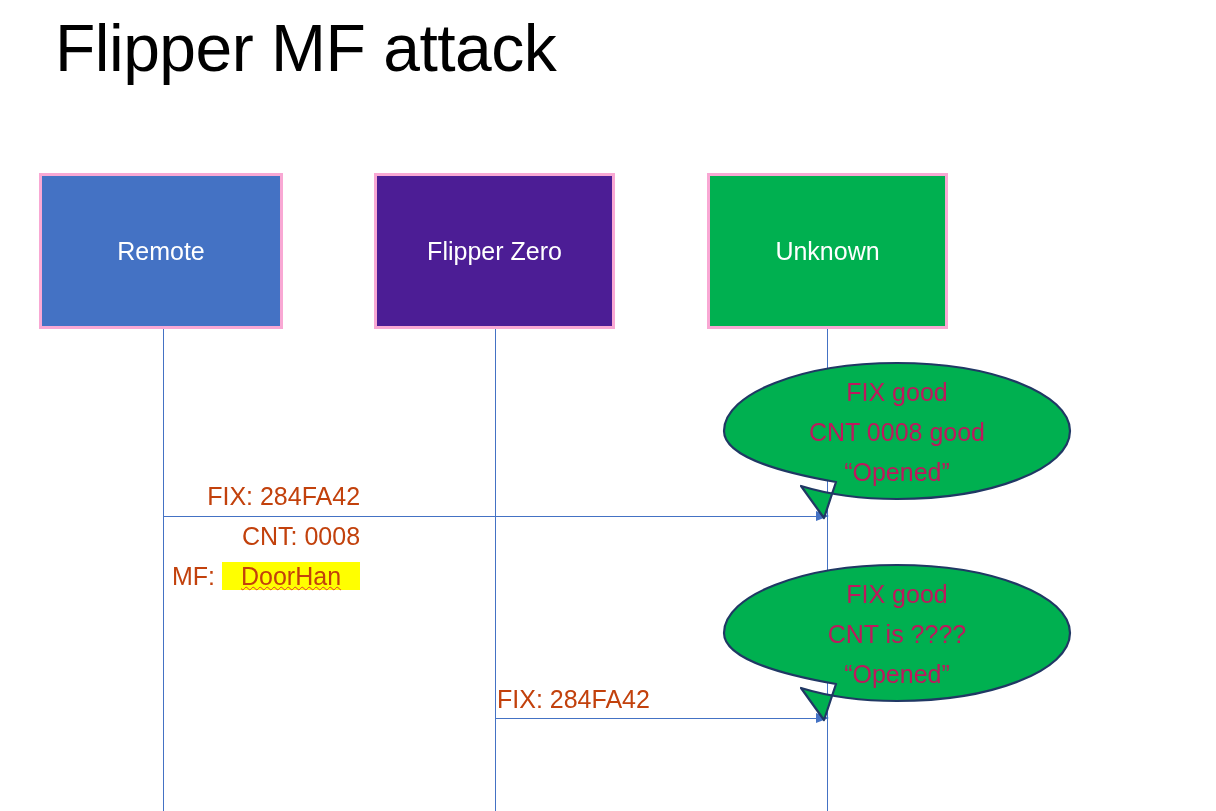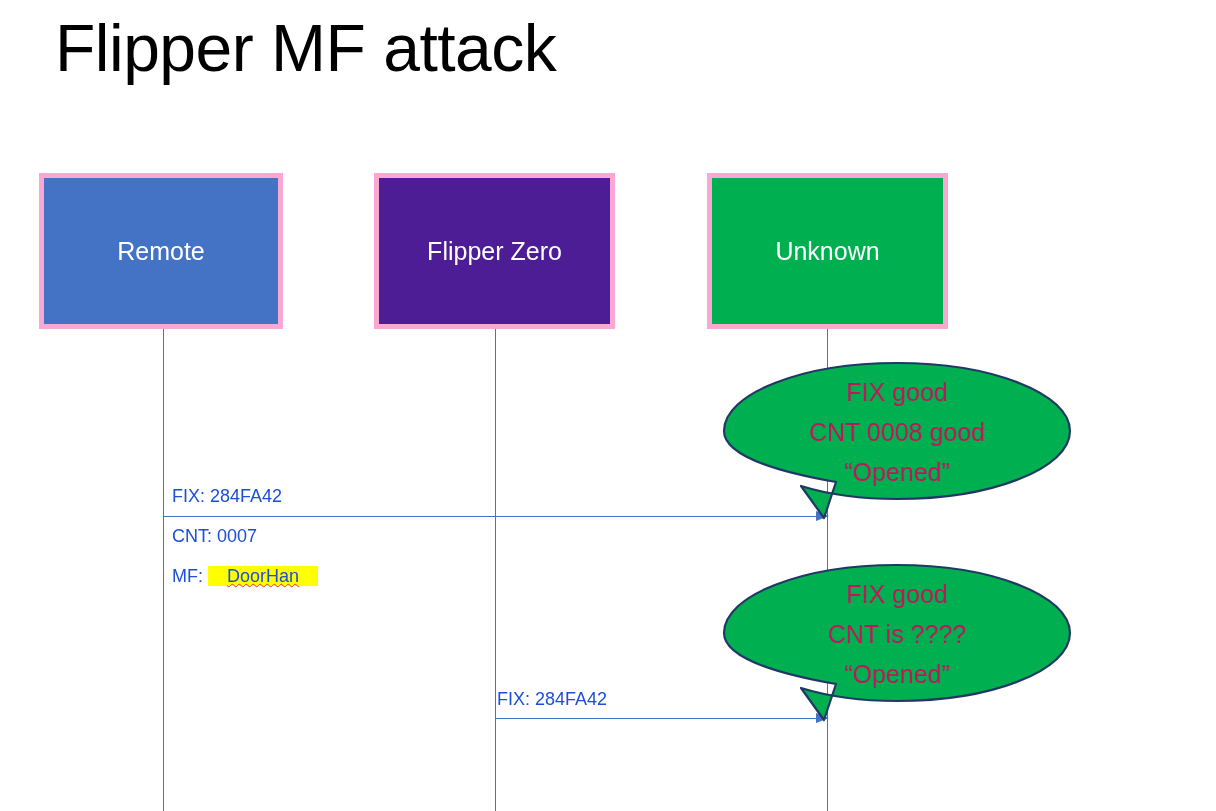--- a/index.html
+++ b/index.html
@@ -30,21 +30,21 @@
     font-weight: 300;
     color: #000000;
     letter-spacing: -0.5px;
     white-space: nowrap;
   }
 
   
   .actor-box {
     position: absolute;
     box-sizing: border-box;
-    border: 5px solid #f9a8d4;
+    border: 3px solid #f9a8d4;
     display: flex;
     align-items: center;
     justify-content: center;
   }
   .actor-label {
     color: #ffffff;
     font-size: 25px;
     font-weight: 400;
     line-height: 30px;
     text-align: center;
@@ -80,24 +80,25 @@
     border-top: 5.5px solid transparent;
     border-bottom: 5.5px solid transparent;
     border-left: 13px solid #4472C4;
   }
   #msg-arrow-1 { left: 163px; top: 516px; width: 665px; }
   #msg-arrow-2 { left: 495px; top: 718px; width: 333px; }
 
   
   .msg-text {
     position: absolute;
-    font-size: 18px;
+    font-size: 25px;
     line-height: 40px;
-    color: #1d4ed8;
+    color: #c2410c;
     white-space: nowrap;
+    text-align: right;
   }
   #msg-text-1 { left: 172px; top: 476px; }
   #msg-text-2 { left: 497px; top: 679px; }
   .msg-line { display: block; }
   .hl {
     background: #FFFF00;
     padding: 0 19px;
   }
   .sp {
     text-decoration: underline;
@@ -153,21 +154,21 @@
 
   <div class="lifeline" id="lifeline-remote"></div>
   <div class="lifeline" id="lifeline-flipper"></div>
   <div class="lifeline" id="lifeline-receiver"></div>
 
   <div class="msg-arrow" id="msg-arrow-1"></div>
   <div class="msg-arrow" id="msg-arrow-2"></div>
 
   <div class="msg-text" id="msg-text-1">
     <span class="msg-line"><span>FIX:</span> <span>284FA42</span></span>
-    <span class="msg-line"><span>CNT:</span> <span>0007</span></span>
+    <span class="msg-line"><span>CNT:</span> <span>0008</span></span>
     <span class="msg-line"><span>MF:</span> <span class="hl sp">DoorHan</span></span>
   </div>
 
   <div class="msg-text" id="msg-text-2">
     <span class="msg-line"><span>FIX:</span> <span>284FA42</span></span>
   </div>
 
   <div class="callout" id="callout-1">
     <svg width="346" height="160" viewBox="0 0 346 160">
       <path d="M 173 0

